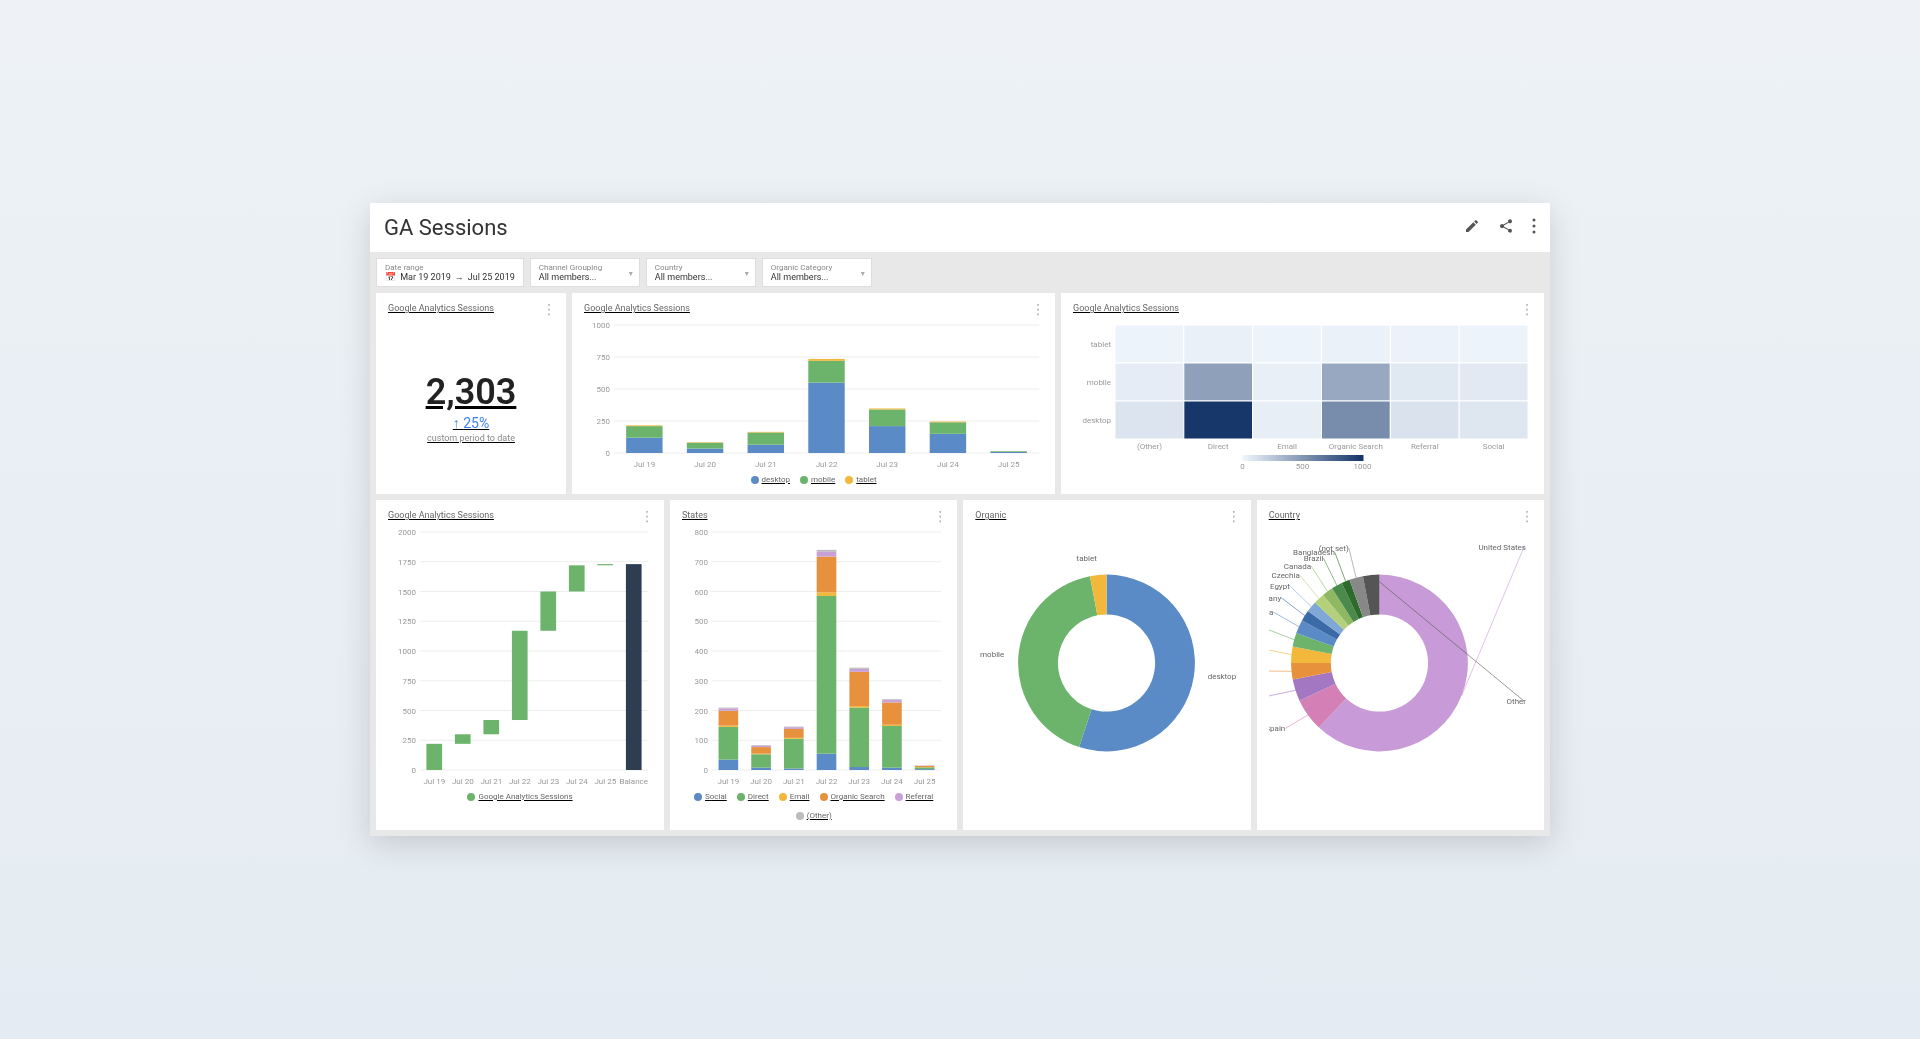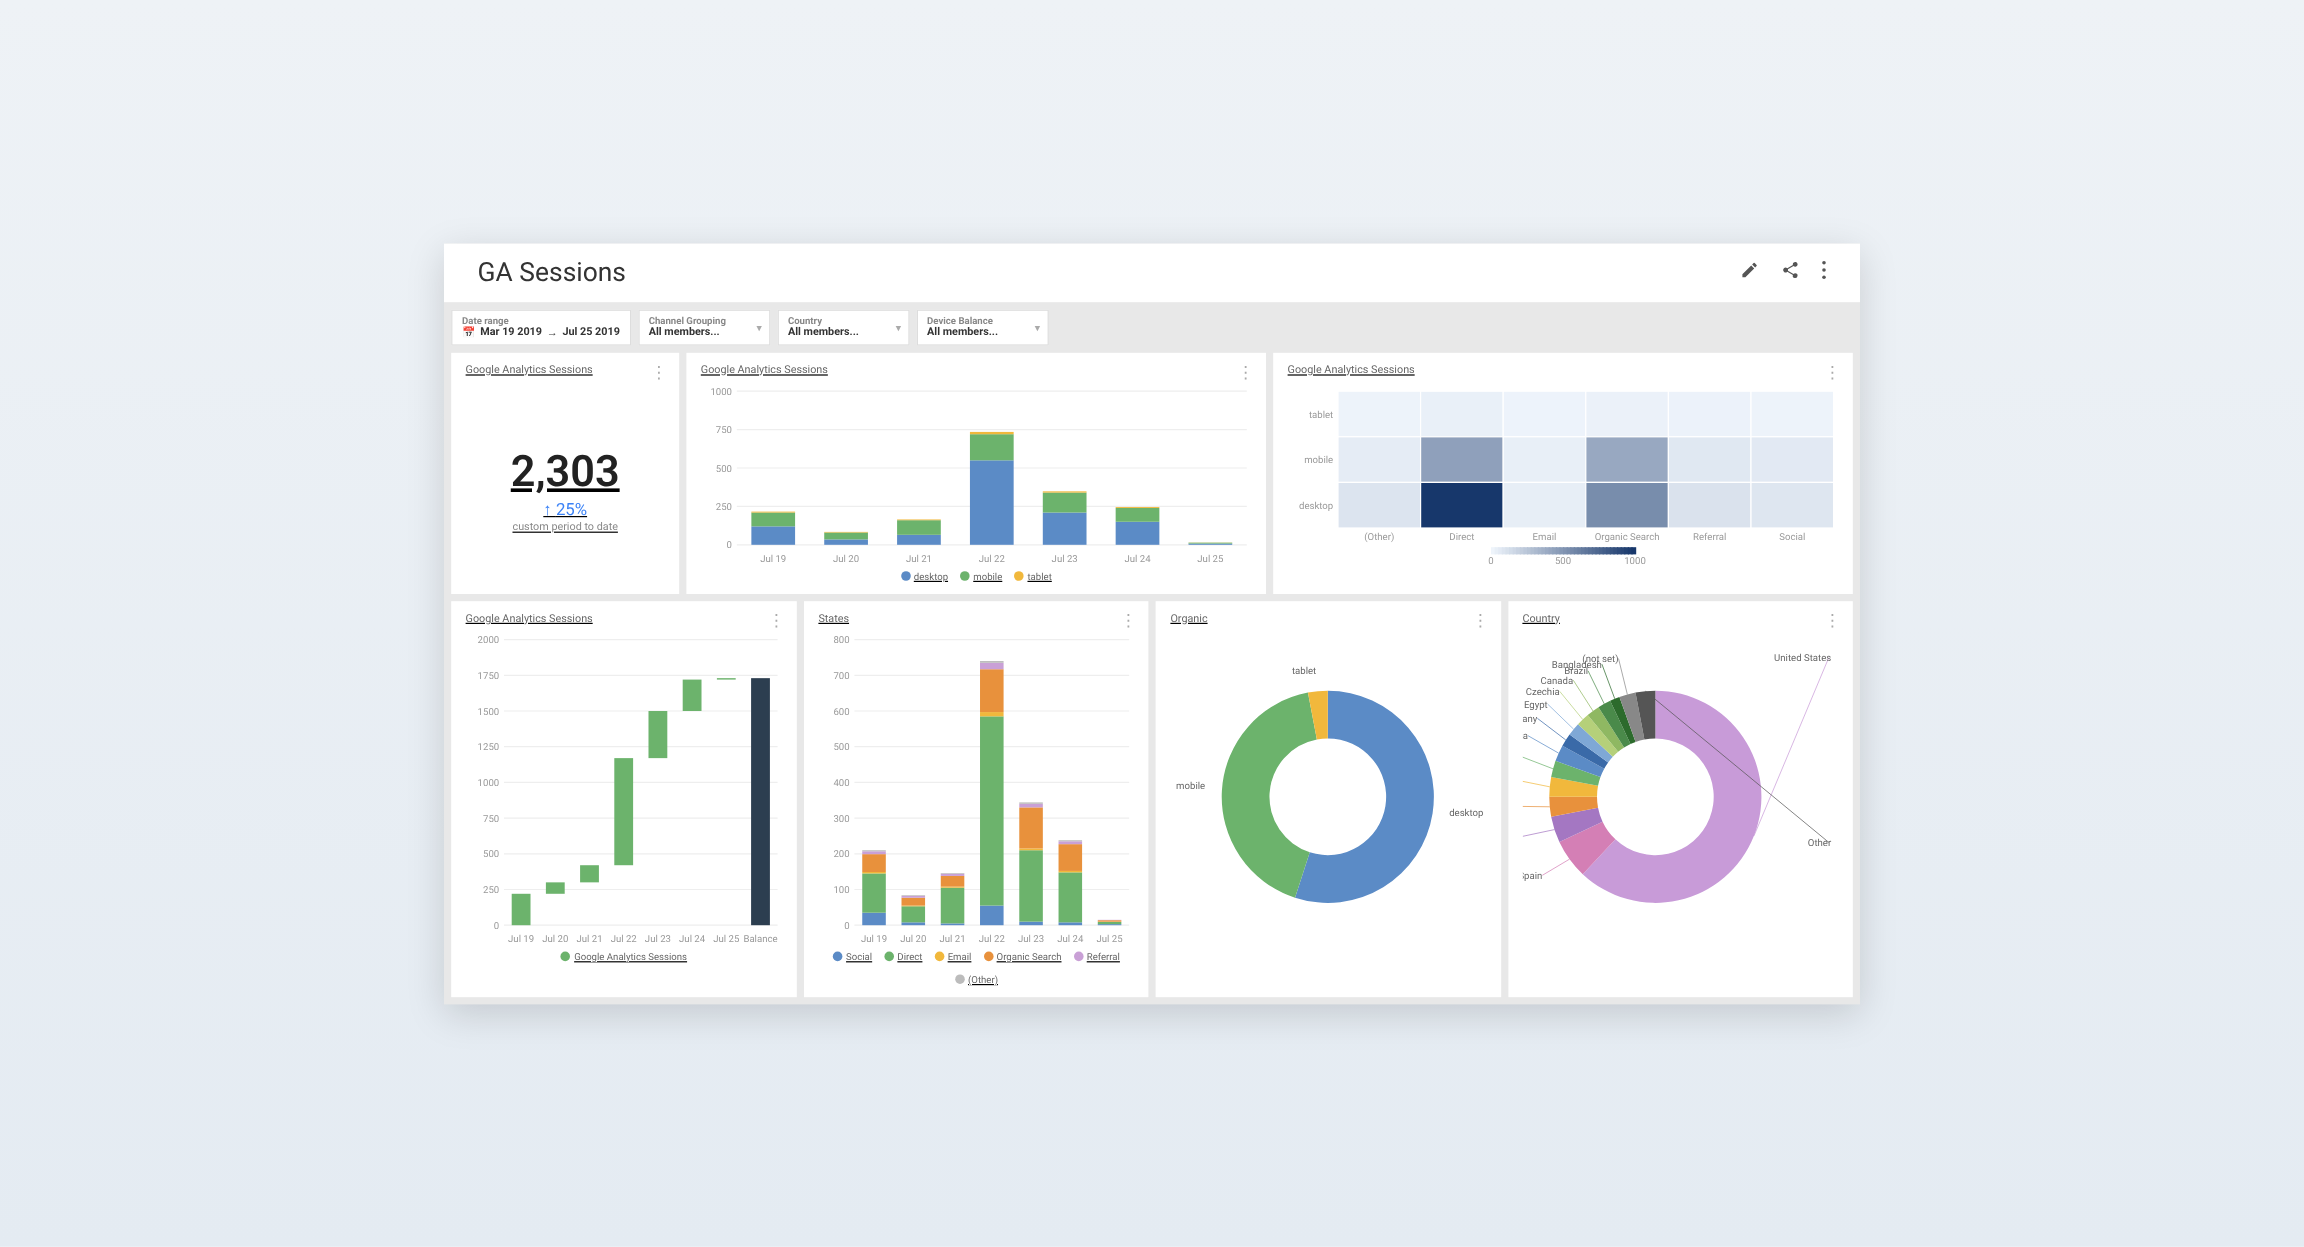--- a/index.html
+++ b/index.html
@@ -15,35 +15,34 @@
 .frame {
   background: #e8e8e8;
   width: 1180px;
   box-shadow: 0 8px 30px rgba(0,0,0,0.15);
 }
 .header {
   background: #fff;
   display: flex;
   align-items: center;
   justify-content: space-between;
-  padding: 12px 28px;
+  padding: 12px 14px;
 }
 .header h1 {
   font-size: 22px;
   font-weight: 400;
   color: #333;
 }
 .header-icons { display: flex; gap: 18px; }
 .header-icons span { cursor: pointer; color: #555; }
 .filters {
   display: flex;
   gap: 6px;
   padding: 6px;
   background: #e8e8e8;
-  font-weight: bold;
 }
 .filter {
   background: #fff;
   border: 1px solid #ddd;
   padding: 4px 8px;
   font-size: 9px;
   color: #666;
   min-width: 110px;
   display: flex;
   flex-direction: column;
@@ -128,21 +127,21 @@
       <span class="label">Channel Grouping</span>
       <span class="value">All members...</span>
       <span class="chev">▾</span>
     </div>
     <div class="filter">
       <span class="label">Country</span>
       <span class="value">All members...</span>
       <span class="chev">▾</span>
     </div>
     <div class="filter">
-      <span class="label">Device Balance</span>
+      <span class="label">Organic Category</span>
       <span class="value">All members...</span>
       <span class="chev">▾</span>
     </div>
   </div>
 
   <div class="grid">
 
     <div class="card">
       <div class="card-title">Google Analytics Sessions</div>
       <span class="card-menu">⋮</span>

